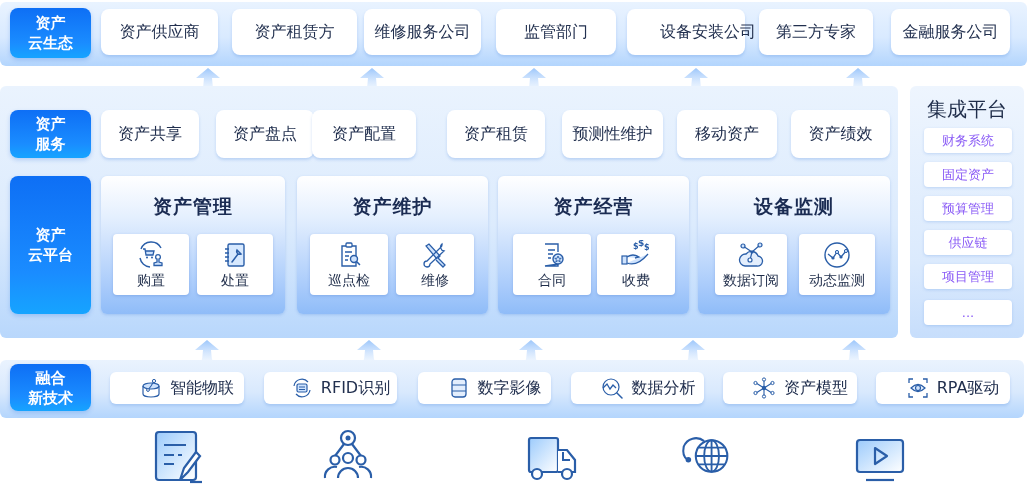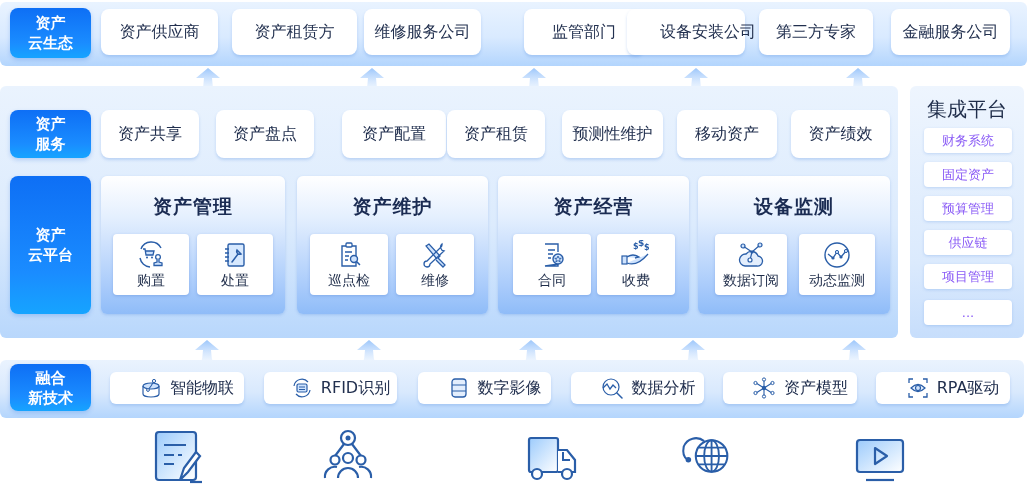--- a/index.html
+++ b/index.html
@@ -57,21 +57,21 @@
 <body>
 
 <div class="band band-eco"></div>
 <div class="label-box" style="top:8px;height:50px;">
   <span>资产</span>
   <span>云生态</span>
 </div>
 <div class="pill" style="left:101px;top:9px;width:117px;height:46px;">资产供应商</div>
 <div class="pill" style="left:232px;top:9px;width:125px;height:46px;">资产租赁方</div>
 <div class="pill" style="left:364px;top:9px;width:117px;height:46px;">维修服务公司</div>
-<div class="pill" style="left:496px;top:9px;width:120px;height:46px;margin-left:28px;">监管部门</div>
+<div class="pill" style="left:496px;top:9px;width:120px;height:46px;">监管部门</div>
 <div class="pill" style="left:627px;top:9px;width:118px;height:46px;padding-left:44px;">设备安装公司</div>
 <div class="pill" style="left:759px;top:9px;width:114px;height:46px;">第三方专家</div>
 <div class="pill" style="left:891px;top:9px;width:119px;height:46px;">金融服务公司</div>
 
 <svg class="arrow" style="left:196px;top:68px;" viewBox="0 0 24 26">
     <defs>
       <linearGradient id="ag1" x1="0" y1="0" x2="0" y2="1">
         <stop offset="0" stop-color="#9cc6fb"></stop>
         <stop offset="1" stop-color="#e4f0ff" stop-opacity="0.3"></stop>
       </linearGradient>
@@ -92,21 +92,21 @@
   </svg>
 
 <div class="band band-main"></div>
 
 <div class="label-box" style="top:110px;height:48px;">
   <span>资产</span>
   <span>服务</span>
 </div>
 <div class="pill" style="left:101px;top:110px;width:98px;height:48px;">资产共享</div>
 <div class="pill" style="left:216px;top:110px;width:98px;height:48px;">资产盘点</div>
-<div class="pill" style="left:342px;top:110px;width:104px;height:48px;">资产配置</div>
+<div class="pill" style="left:312px;top:110px;width:104px;height:48px;">资产配置</div>
 <div class="pill" style="left:447px;top:110px;width:98px;height:48px;">资产租赁</div>
 <div class="pill" style="left:562px;top:110px;width:101px;height:48px;">预测性维护</div>
 <div class="pill" style="left:677px;top:110px;width:100px;height:48px;">移动资产</div>
 <div class="pill" style="left:791px;top:110px;width:99px;height:48px;">资产绩效</div>
 
 <div class="label-box" style="top:176px;height:138px;">
   <span>资产</span>
   <span>云平台</span>
 </div>
 

